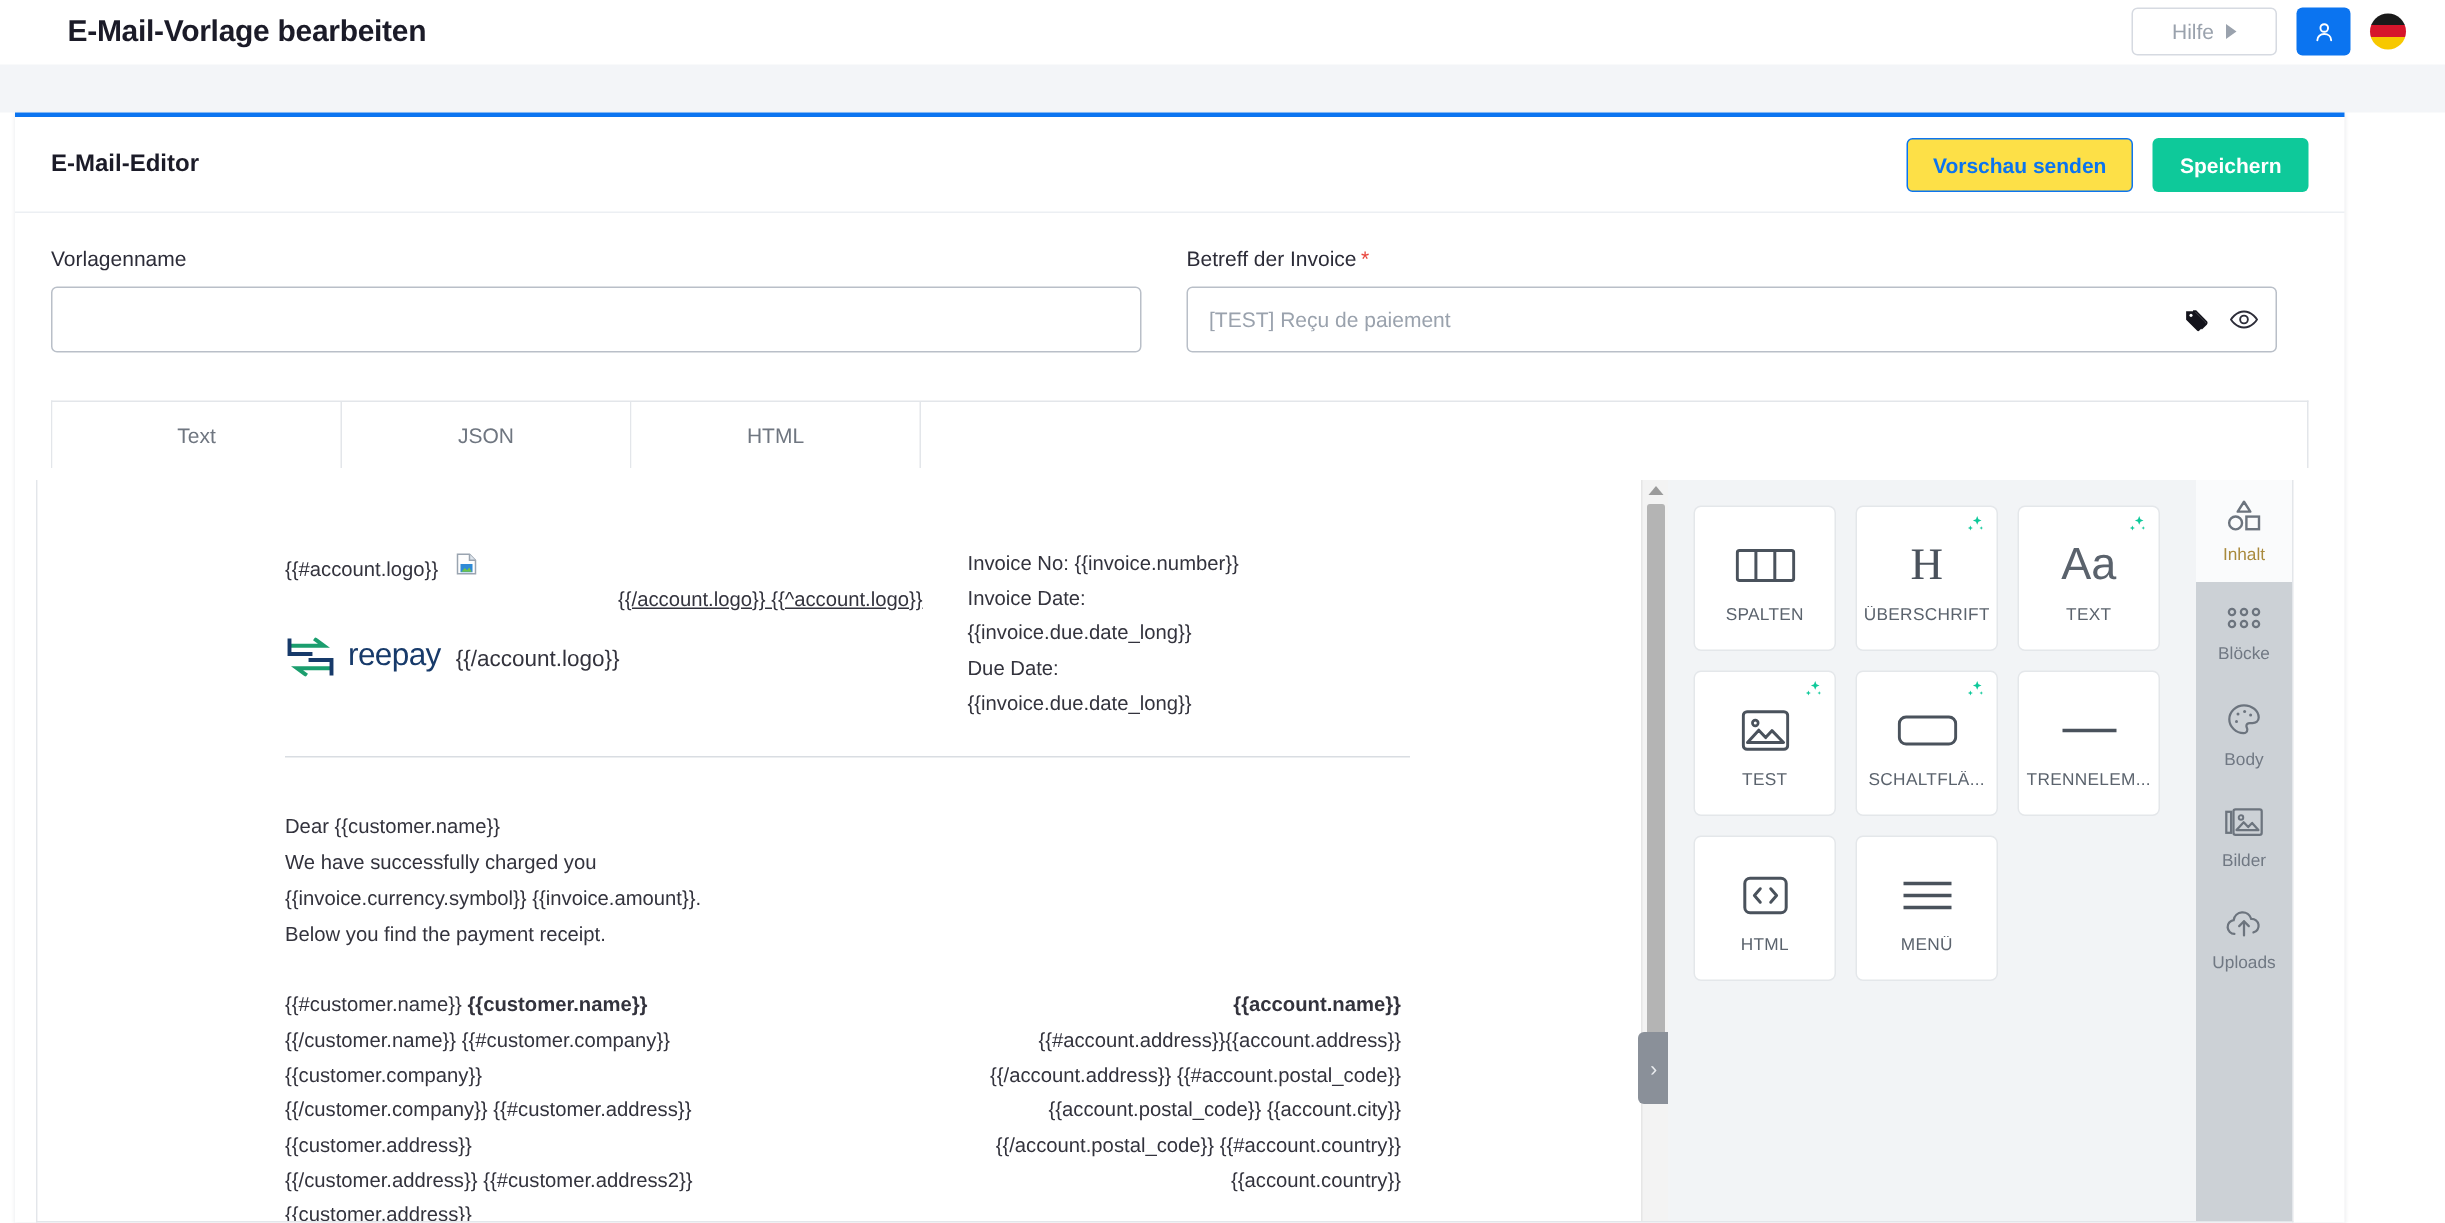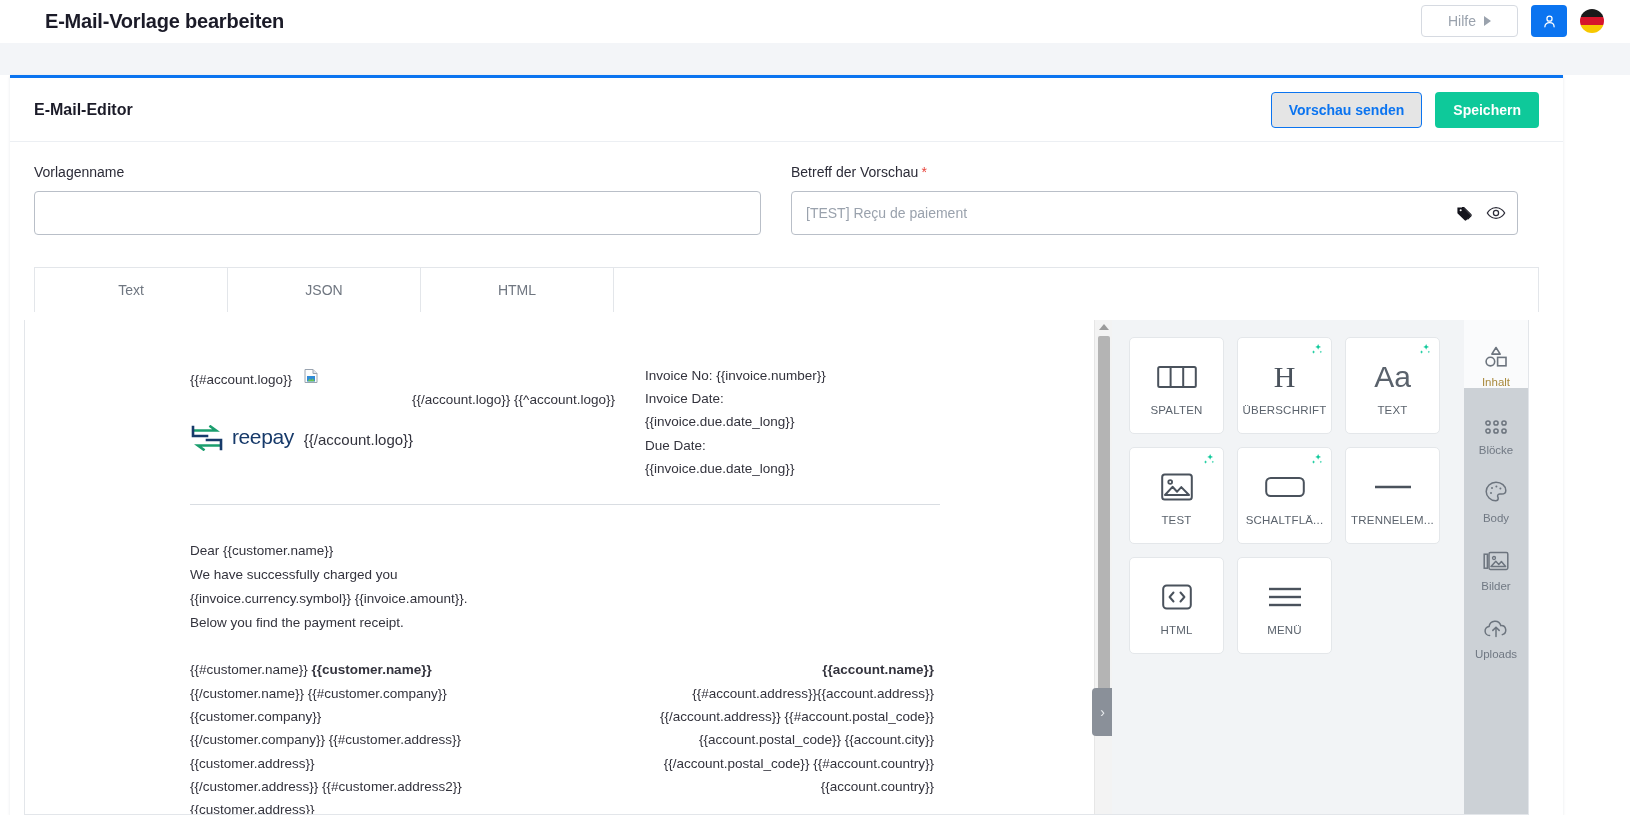--- a/index.html
+++ b/index.html
@@ -66,21 +66,21 @@
   .card-head {
     height: 64px; display: flex; align-items: center;
     padding: 0 24px 0 24px;
     border-bottom: 1px solid #eceff3;
   }
   .card-title { font-size: 16px; font-weight: 700; color: #1b1b28; }
   .card-head-actions { margin-left: auto; display: flex; align-items: center; gap: 13px; }
   .btn-outline {
     height: 36px; padding: 0 17px;
     border: 1px solid #0b74f0; border-radius: 4px;
-    background: #e5e5e5; color: #0b74f0; font-size: 14px; font-weight: 600;
+    background: #fde047; color: #0b74f0; font-size: 14px; font-weight: 600;
     cursor: pointer;
   }
   .btn-primary {
     height: 36px; padding: 0 18px;
     border: none; border-radius: 4px;
     background: #0ec99a; color: #fff; font-size: 14px; font-weight: 600;
     cursor: pointer;
   }
 
   
@@ -222,21 +222,21 @@
   .h-glyph { font-size: 30px; color: #4a525c; line-height: 1; font-family: "Liberation Serif", serif; }
 
   
   .rail {
     width: 64px; height: 100%;
     background: #ccd1d6;
     display: flex; flex-direction: column; align-items: stretch;
   }
   .rail-item {
     height: 68px;
-    display: flex; flex-direction: column; align-items: center; justify-content: flex-end;
+    display: flex; flex-direction: column; align-items: center; justify-content: center;
     cursor: pointer; color: #6c747e; gap: 4px;
   }
   .rail-item.active { background: #fafbfc; }
   .rail-label { font-size: 11.5px; color: #707883; }
   .rail-item.active .rail-label { color: #a98a3d; }
 </style>
 </head>
 <body>
 
 <div class="appbar">
@@ -272,21 +272,21 @@
 
     <div class="field">
       <label class="field-label">Vorlagenname</label>
       <div class="input-wrap">
         <input class="text-input" type="text" placeholder="" style="">
       </div>
     </div>
 
     <div class="field">
       <label class="field-label">
-        <span>Betreff der Vorschau</span><span class="req">*</span>
+        <span>Betreff der Invoice</span><span class="req">*</span>
       </label>
       <div class="input-wrap">
         <input class="text-input" type="text" placeholder="[TEST] Reçu de paiement" style="">
         <div class="input-icons">
           <span class="icon-btn">
             <svg width="17" height="17" viewBox="0 0 24 24">
               <path d="M2 11.5V3.5h8l10.2 10.2a1.6 1.6 0 0 1 0 2.3l-5.7 5.7a1.6 1.6 0 0 1-2.3 0L2 11.5z" fill="#14141c"></path>
               <circle cx="6.6" cy="7.4" r="1.45" fill="#ffffff"></circle>
               <path d="M8.5 3.5h2.6l9.8 9.8a1.6 1.6 0 0 1 0 2.3l-4.6 4.6" fill="none" stroke="#14141c" stroke-width="1.6"></path>
             </svg>
@@ -323,21 +323,21 @@
             <div style="position:relative;">
               <span class="tmpl">{{#account.logo}}</span>
               <span class="broken-img" style="margin-left:6px;">
                 <svg width="16" height="16" viewBox="0 0 16 16">
                   <path d="M2 1.5h8l4 4v9H2z" fill="#fdfdfd" stroke="#9aa4b0" stroke-width="1"></path>
                   <path d="M10 1.5v4h4" fill="#dfe6ee" stroke="#9aa4b0" stroke-width="1"></path>
                   <rect x="4" y="8" width="8" height="5.5" fill="#2f8ad6"></rect>
                   <path d="M4.6 13.2l2.3-2.6 1.5 1.6 1.4-1.9 1.8 2.9z" fill="#6fc34a"></path>
                 </svg>
               </span>
-              <span class="tmpl" style="position:absolute; left:222px; top:20px;">{{/account.logo}} {{^account.logo}}</span>
+              <span class="tmpl" style="position:absolute; left:222px; top:20px;text-decoration:underline;">{{/account.logo}} {{^account.logo}}</span>
             </div>
             <div class="logo-row">
               <span class="logo-mark">
                 <svg width="34" height="26" viewBox="0 0 34 26">
                   <path d="M4 5.5h22l-5.5-4" fill="none" stroke="#1b9e6e" stroke-width="2.6" stroke-linecap="square"></path>
                   <path d="M3 2v9h14" fill="none" stroke="#173a6a" stroke-width="2.6" stroke-linecap="square"></path>
                   <path d="M30 20.5H8l5.5 4" fill="none" stroke="#1b9e6e" stroke-width="2.6" stroke-linecap="square"></path>
                   <path d="M31 24v-9H17" fill="none" stroke="#173a6a" stroke-width="2.6" stroke-linecap="square"></path>
                 </svg>
               </span>

